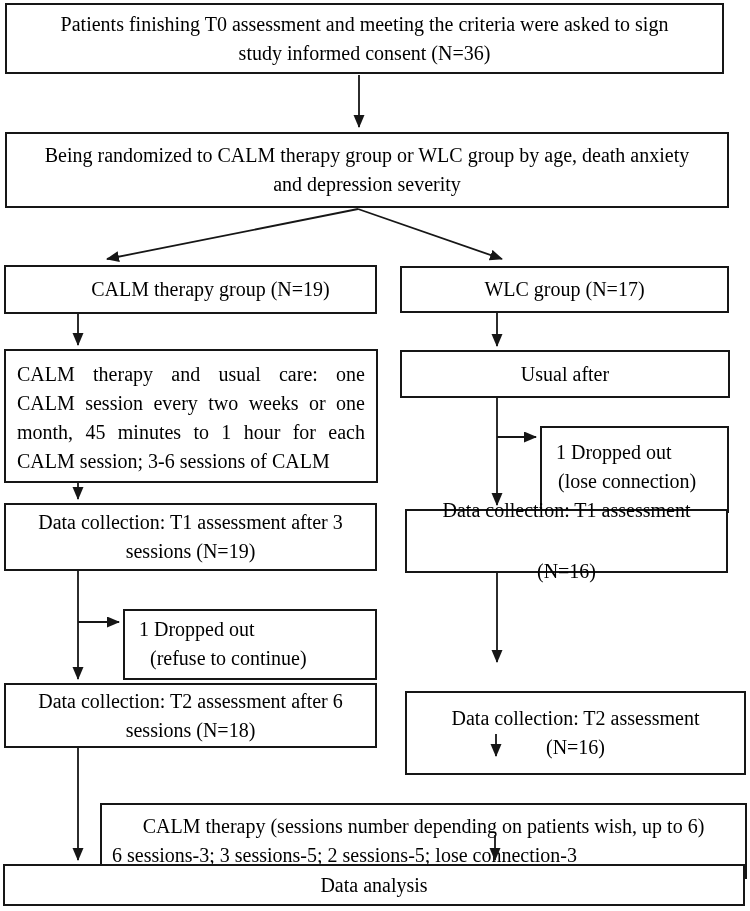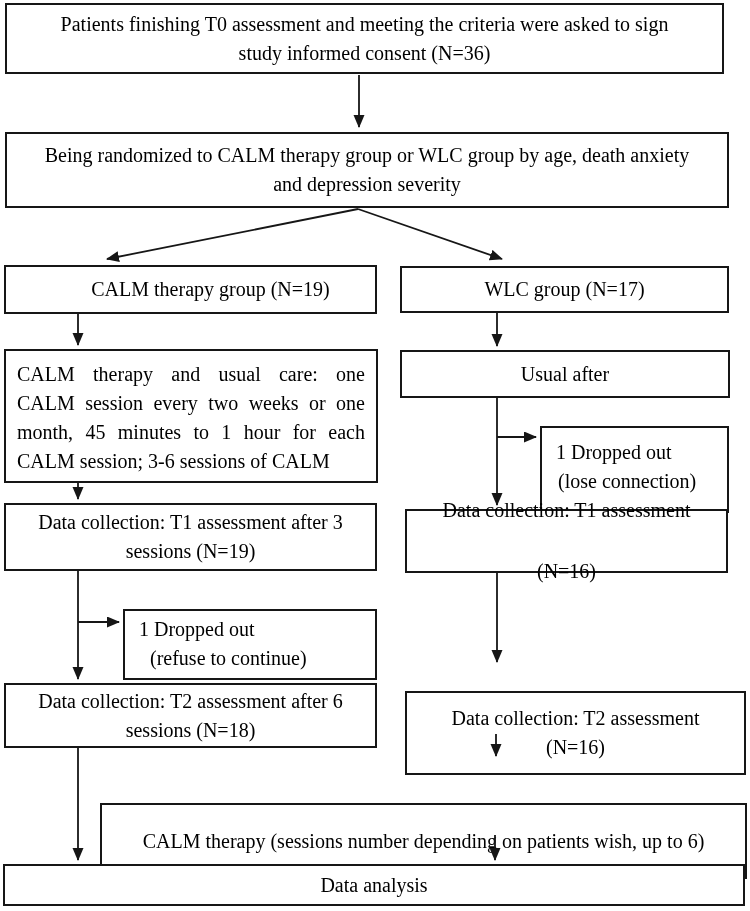--- a/index.html
+++ b/index.html
@@ -111,20 +111,21 @@
     <div class="line">sessions (N=18)</div>
   </div>
 
   <div class="box" id="b-t2-wlc">
     <div class="line">Data collection: T2 assessment</div>
     <div class="line">(N=16)</div>
   </div>
 
   <div class="box" id="b-calm-extra">
     <div class="wl1">CALM therapy (sessions number depending on patients wish, up to 6)</div>
+    <div class="wl2">6 sessions-3; 3 sessions-5; 2 sessions-5; lose connection-3</div>
   </div>
 
   <div class="box" id="b-analysis">
     <div class="line">Data analysis</div>
   </div>
 
   <svg class="arrows" width="750" height="911" viewBox="0 0 750 911" aria-hidden="true">
     <defs>
       <marker id="ah" markerUnits="userSpaceOnUse" markerWidth="14" markerHeight="12" refX="12" refY="5.5" orient="auto">
         <path d="M0,0 L13,5.5 L0,11 Z" fill="#161616"></path>

